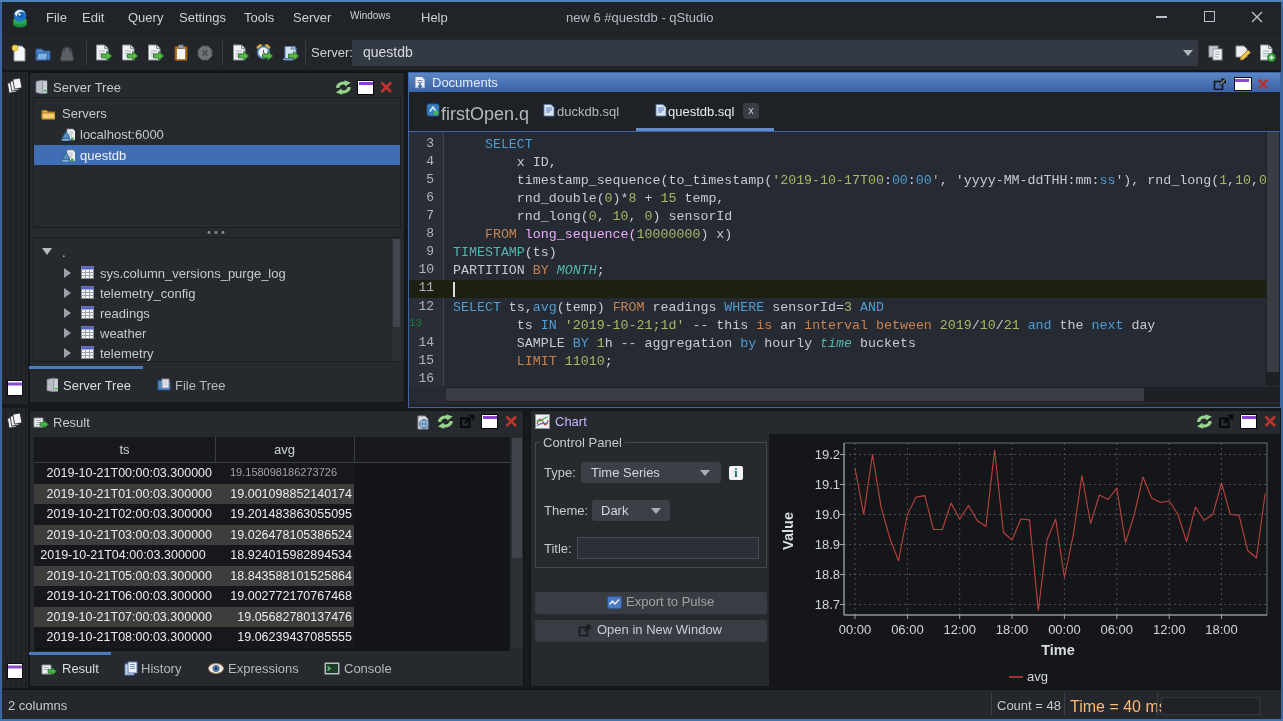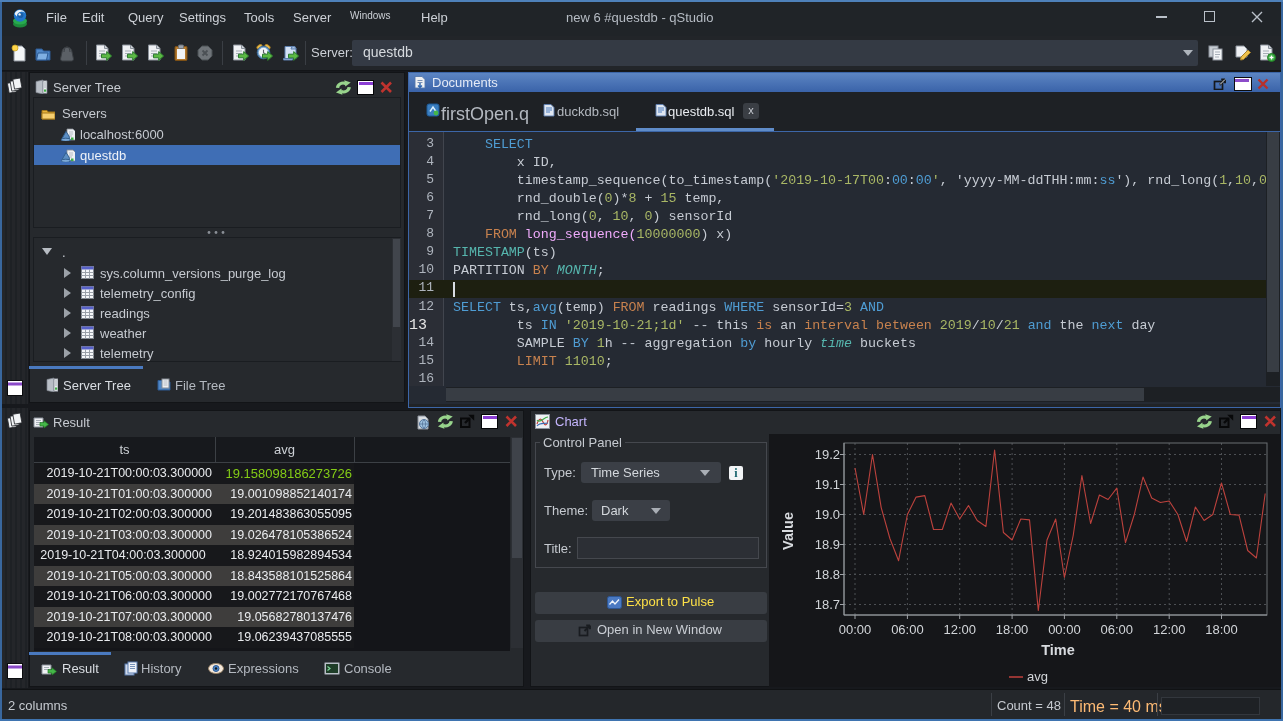--- a/index.html
+++ b/index.html
@@ -369,21 +369,21 @@
 <div style="position:absolute;left:409px;top:135.5px;width:25px;text-align:right;font-family:'Liberation Mono',monospace;font-size:13px;color:#aeb4bd;">3</div>
 <div style="position:absolute;left:409px;top:153.6px;width:25px;text-align:right;font-family:'Liberation Mono',monospace;font-size:13px;color:#aeb4bd;">4</div>
 <div style="position:absolute;left:409px;top:171.7px;width:25px;text-align:right;font-family:'Liberation Mono',monospace;font-size:13px;color:#aeb4bd;">5</div>
 <div style="position:absolute;left:409px;top:189.8px;width:25px;text-align:right;font-family:'Liberation Mono',monospace;font-size:13px;color:#aeb4bd;">6</div>
 <div style="position:absolute;left:409px;top:208.0px;width:25px;text-align:right;font-family:'Liberation Mono',monospace;font-size:13px;color:#aeb4bd;">7</div>
 <div style="position:absolute;left:409px;top:226.1px;width:25px;text-align:right;font-family:'Liberation Mono',monospace;font-size:13px;color:#aeb4bd;">8</div>
 <div style="position:absolute;left:409px;top:244.2px;width:25px;text-align:right;font-family:'Liberation Mono',monospace;font-size:13px;color:#aeb4bd;">9</div>
 <div style="position:absolute;left:409px;top:262.3px;width:25px;text-align:right;font-family:'Liberation Mono',monospace;font-size:13px;color:#aeb4bd;">10</div>
 <div style="position:absolute;left:409px;top:280.4px;width:25px;text-align:right;font-family:'Liberation Mono',monospace;font-size:13px;color:#aeb4bd;">11</div>
 <div style="position:absolute;left:409px;top:298.5px;width:25px;text-align:right;font-family:'Liberation Mono',monospace;font-size:13px;color:#aeb4bd;">12</div>
-<div style="position:absolute;left:409px;top:316.6px;width:25px;text-align:left;font-family:'Liberation Mono',monospace;font-size:15px;color:#e5e5e5;">13</div>
+<div style="position:absolute;left:409px;top:316.6px;width:25px;text-align:left;font-family:'Liberation Mono',monospace;font-size:11px;color:#15803d;">13</div>
 <div style="position:absolute;left:409px;top:334.8px;width:25px;text-align:right;font-family:'Liberation Mono',monospace;font-size:13px;color:#aeb4bd;">14</div>
 <div style="position:absolute;left:409px;top:352.9px;width:25px;text-align:right;font-family:'Liberation Mono',monospace;font-size:13px;color:#aeb4bd;">15</div>
 <div style="position:absolute;left:409px;top:371.0px;width:25px;text-align:right;font-family:'Liberation Mono',monospace;font-size:13px;color:#aeb4bd;">16</div>
 <pre style="position:absolute;left:453px;top:135.5px;margin:0;font-family:'Liberation Mono',monospace;font-size:13.3px;line-height:18px;"><span style="color:#c6cbd3;">    </span><span style="color:#4f9dd4;">SELECT</span></pre>
 <pre style="position:absolute;left:453px;top:153.6px;margin:0;font-family:'Liberation Mono',monospace;font-size:13.3px;line-height:18px;"><span style="color:#c6cbd3;">        x ID,</span></pre>
 <pre style="position:absolute;left:453px;top:171.7px;margin:0;font-family:'Liberation Mono',monospace;font-size:13.3px;line-height:18px;"><span style="color:#c6cbd3;">        timestamp_sequence(to_timestamp(</span><span style="color:#a9b765;">'2019-10-17T00</span><span style="color:#c6cbd3;">:</span><span style="color:#4f9dd4;">00</span><span style="color:#c6cbd3;">:</span><span style="color:#4f9dd4;">00</span><span style="color:#a9b765;">'</span><span style="color:#c6cbd3;">, </span><span style="color:#c6cbd3;">'yyyy-MM-ddTHH:mm:</span><span style="color:#4f9dd4;">ss</span><span style="color:#c6cbd3;">'</span><span style="color:#c6cbd3;">), rnd_long(</span><span style="color:#a9b765;">1</span><span style="color:#c6cbd3;">,</span><span style="color:#a9b765;">10</span><span style="color:#c6cbd3;">,</span><span style="color:#a9b765;">0</span></pre>
 <pre style="position:absolute;left:453px;top:189.8px;margin:0;font-family:'Liberation Mono',monospace;font-size:13.3px;line-height:18px;"><span style="color:#c6cbd3;">        rnd_double(</span><span style="color:#a9b765;">0</span><span style="color:#c6cbd3;">)*</span><span style="color:#a9b765;">8</span><span style="color:#c6cbd3;"> + </span><span style="color:#a9b765;">15</span><span style="color:#c6cbd3;"> temp,</span></pre>
 <pre style="position:absolute;left:453px;top:208.0px;margin:0;font-family:'Liberation Mono',monospace;font-size:13.3px;line-height:18px;"><span style="color:#c6cbd3;">        rnd_long(</span><span style="color:#a9b765;">0</span><span style="color:#c6cbd3;">, </span><span style="color:#a9b765;">10</span><span style="color:#c6cbd3;">, </span><span style="color:#a9b765;">0</span><span style="color:#c6cbd3;">) sensorId</span></pre>
 <pre style="position:absolute;left:453px;top:226.1px;margin:0;font-family:'Liberation Mono',monospace;font-size:13.3px;line-height:18px;"><span style="color:#c6cbd3;">    </span><span style="color:#c8824e;">FROM</span><span style="color:#f0abfc;"> long_sequence(</span><span style="color:#a9b765;">10000000</span><span style="color:#c6cbd3;">) x)</span></pre>
 <pre style="position:absolute;left:453px;top:244.2px;margin:0;font-family:'Liberation Mono',monospace;font-size:13.3px;line-height:18px;"><span style="color:#56b6ae;">TIMESTAMP</span><span style="color:#c6cbd3;">(ts)</span></pre>
@@ -437,21 +437,21 @@
     </svg>
   </div>
 <div style="position:absolute;left:34px;top:437px;width:476px;height:26px;background:#17191d;border-bottom:1px solid #3c4045;box-sizing:border-box;"></div>
 <div style="position:absolute;left:34px;top:442px;width:181px;text-align:center;font-size:13px;color:#ccd0d5;">ts</div>
 <div style="position:absolute;left:215px;top:442px;width:139px;text-align:center;font-size:13px;color:#ccd0d5;">avg</div>
 <div style="position:absolute;left:215px;top:437px;width:1px;height:26px;background:#3c4045;"></div>
 <div style="position:absolute;left:354px;top:437px;width:1px;height:26px;background:#3c4045;"></div>
 <div style="position:absolute;left:34px;top:463px;width:476px;height:188px;background:#141519;"></div>
 <div style="position:absolute;left:34px;top:463px;width:320px;height:185px;background:#17181b;"></div>
 <div style="position:absolute;left:34px;top:466.0px;width:178px;text-align:right;font-size:12.5px;color:#e9ebee;">2019-10-21T00:00:03.300000</div>
-<div style="position:absolute;left:215px;top:466.0px;width:137px;text-align:right;font-size:13px;color:#84cc16;">19.158098186273726</div>
+<div style="position:absolute;left:215px;top:466.0px;width:137px;text-align:center;font-size:11px;color:#a3a3a3;">19.158098186273726</div>
 <div style="position:absolute;left:34px;top:483.6px;width:320px;height:20.55px;background:#3e3d3c;"></div>
 <div style="position:absolute;left:34px;top:486.6px;width:178px;text-align:right;font-size:12.5px;color:#e9ebee;">2019-10-21T01:00:03.300000</div>
 <div style="position:absolute;left:215px;top:486.6px;width:137px;text-align:right;font-size:12.5px;color:#e9ebee;">19.001098852140174</div>
 <div style="position:absolute;left:34px;top:507.1px;width:178px;text-align:right;font-size:12.5px;color:#e9ebee;">2019-10-21T02:00:03.300000</div>
 <div style="position:absolute;left:215px;top:507.1px;width:137px;text-align:right;font-size:12.5px;color:#e9ebee;">19.201483863055095</div>
 <div style="position:absolute;left:34px;top:524.6px;width:320px;height:20.55px;background:#3e3d3c;"></div>
 <div style="position:absolute;left:34px;top:527.6px;width:178px;text-align:right;font-size:12.5px;color:#e9ebee;">2019-10-21T03:00:03.300000</div>
 <div style="position:absolute;left:215px;top:527.6px;width:137px;text-align:right;font-size:12.5px;color:#e9ebee;">19.026478105386524</div>
 <div style="position:absolute;left:34px;top:548.2px;width:178px;text-align:center;font-size:12.5px;color:#e9ebee;">2019-10-21T04:00:03.300000</div>
 <div style="position:absolute;left:215px;top:548.2px;width:137px;text-align:right;font-size:12.5px;color:#e9ebee;">18.924015982894534</div>
@@ -547,21 +547,21 @@
 <div style="position:absolute;left:651px;top:508px;width:0;height:0;border-left:5.5px solid transparent;border-right:5.5px solid transparent;border-top:6px solid #a9aeb5;"></div>
 <div style="position:absolute;left:544px;top:541px;font-size:13px;color:#c6cad0;">Title:</div>
 <div style="position:absolute;left:577px;top:537px;width:182px;height:22px;background:#2c2f35;border:1px solid #45484e;box-sizing:border-box;"></div>
 <div style="position:absolute;left:535px;top:592px;width:232px;height:22px;background:#393d43;border-radius:3px;"></div>
 <div style="position:absolute;left:607px;top:596px;width:15px;height:13px;">
     <svg width="15" height="13" viewBox="0 0 15 13">
       <rect x="0.5" y="0.5" width="14" height="12" rx="2" fill="#4a79c2" stroke="#2d5693"></rect>
       <path d="M2.5 8.5 5.5 5l2.5 3 4-4.5" fill="none" stroke="#eef4fb" stroke-width="1.3"></path>
     </svg>
   </div>
-<div style="position:absolute;left:626px;top:594px;font-size:13px;color:#fde047;">Export to Pulse</div>
+<div style="position:absolute;left:626px;top:594px;font-size:13px;color:#a3a3a3;">Export to Pulse</div>
 <div style="position:absolute;left:535px;top:620px;width:232px;height:22px;background:#393d43;border-radius:3px;"></div>
 <div style="position:absolute;left:578px;top:623px;width:14px;height:14px;">
     <svg width="14" height="14" viewBox="0 0 14 14">
       <rect x="1.5" y="4.5" width="8" height="8" fill="none" stroke="#191c20" stroke-width="1.7"></rect>
       <path d="M6.5 8 12 2.5M12 2.5H8.2M12 2.5v3.8" stroke="#191c20" stroke-width="1.9"></path>
     </svg>
   </div>
 <div style="position:absolute;left:597px;top:622px;font-size:13px;color:#c9cdd3;">Open in New Window</div>
 <div style="position:absolute;left:769px;top:434px;width:511px;height:253px;">
     <svg width="511" height="253" viewBox="0 0 511 253" style="background:#151619;">

